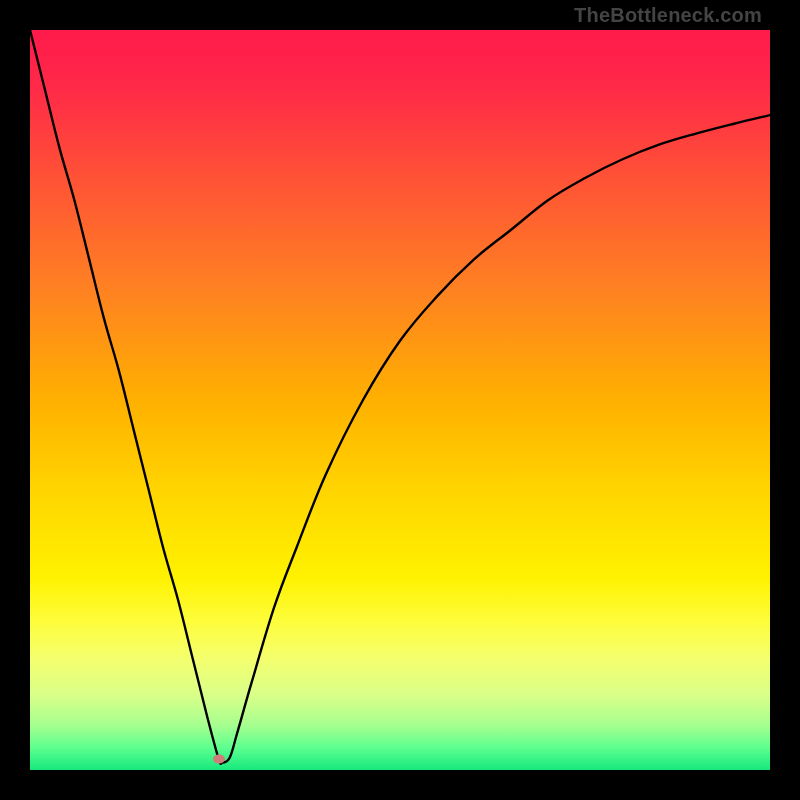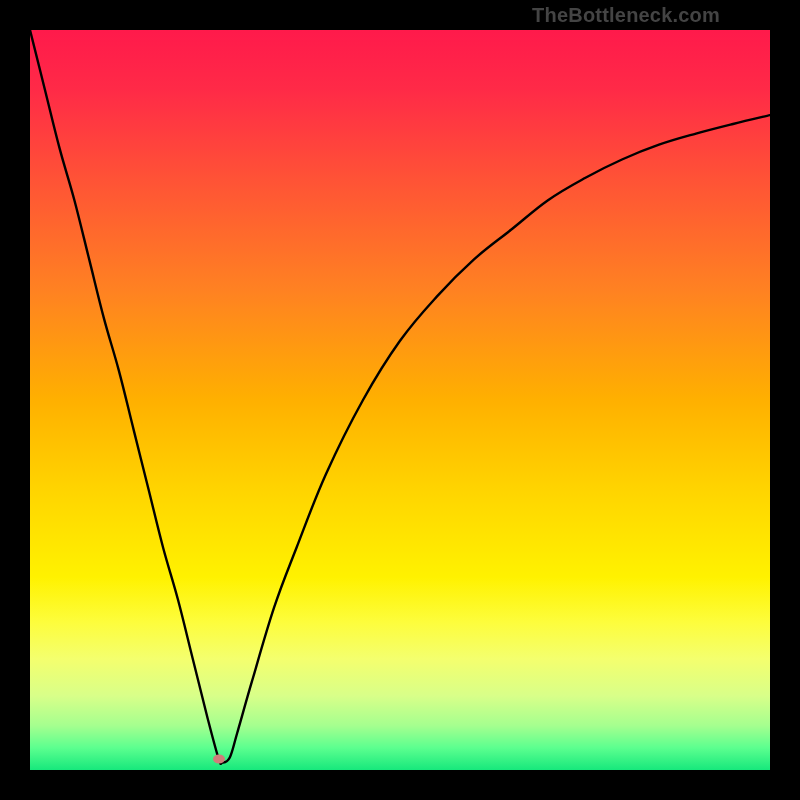--- a/index.html
+++ b/index.html
@@ -9,20 +9,21 @@
     height: 800px;
     overflow: hidden;
     background: #000;
     font-family: Arial, Helvetica, sans-serif;
   }
   .frame {
     position: relative;
     width: 732px;
     height: 800px;
     background: #000;
+    padding-left: 42px;
   }
   .watermark {
     position: absolute;
     top: 4px;
     right: 12px;
     color: #444;
     font-size: 20px;
     font-weight: 600;
     letter-spacing: 0.2px;
     z-index: 10;

